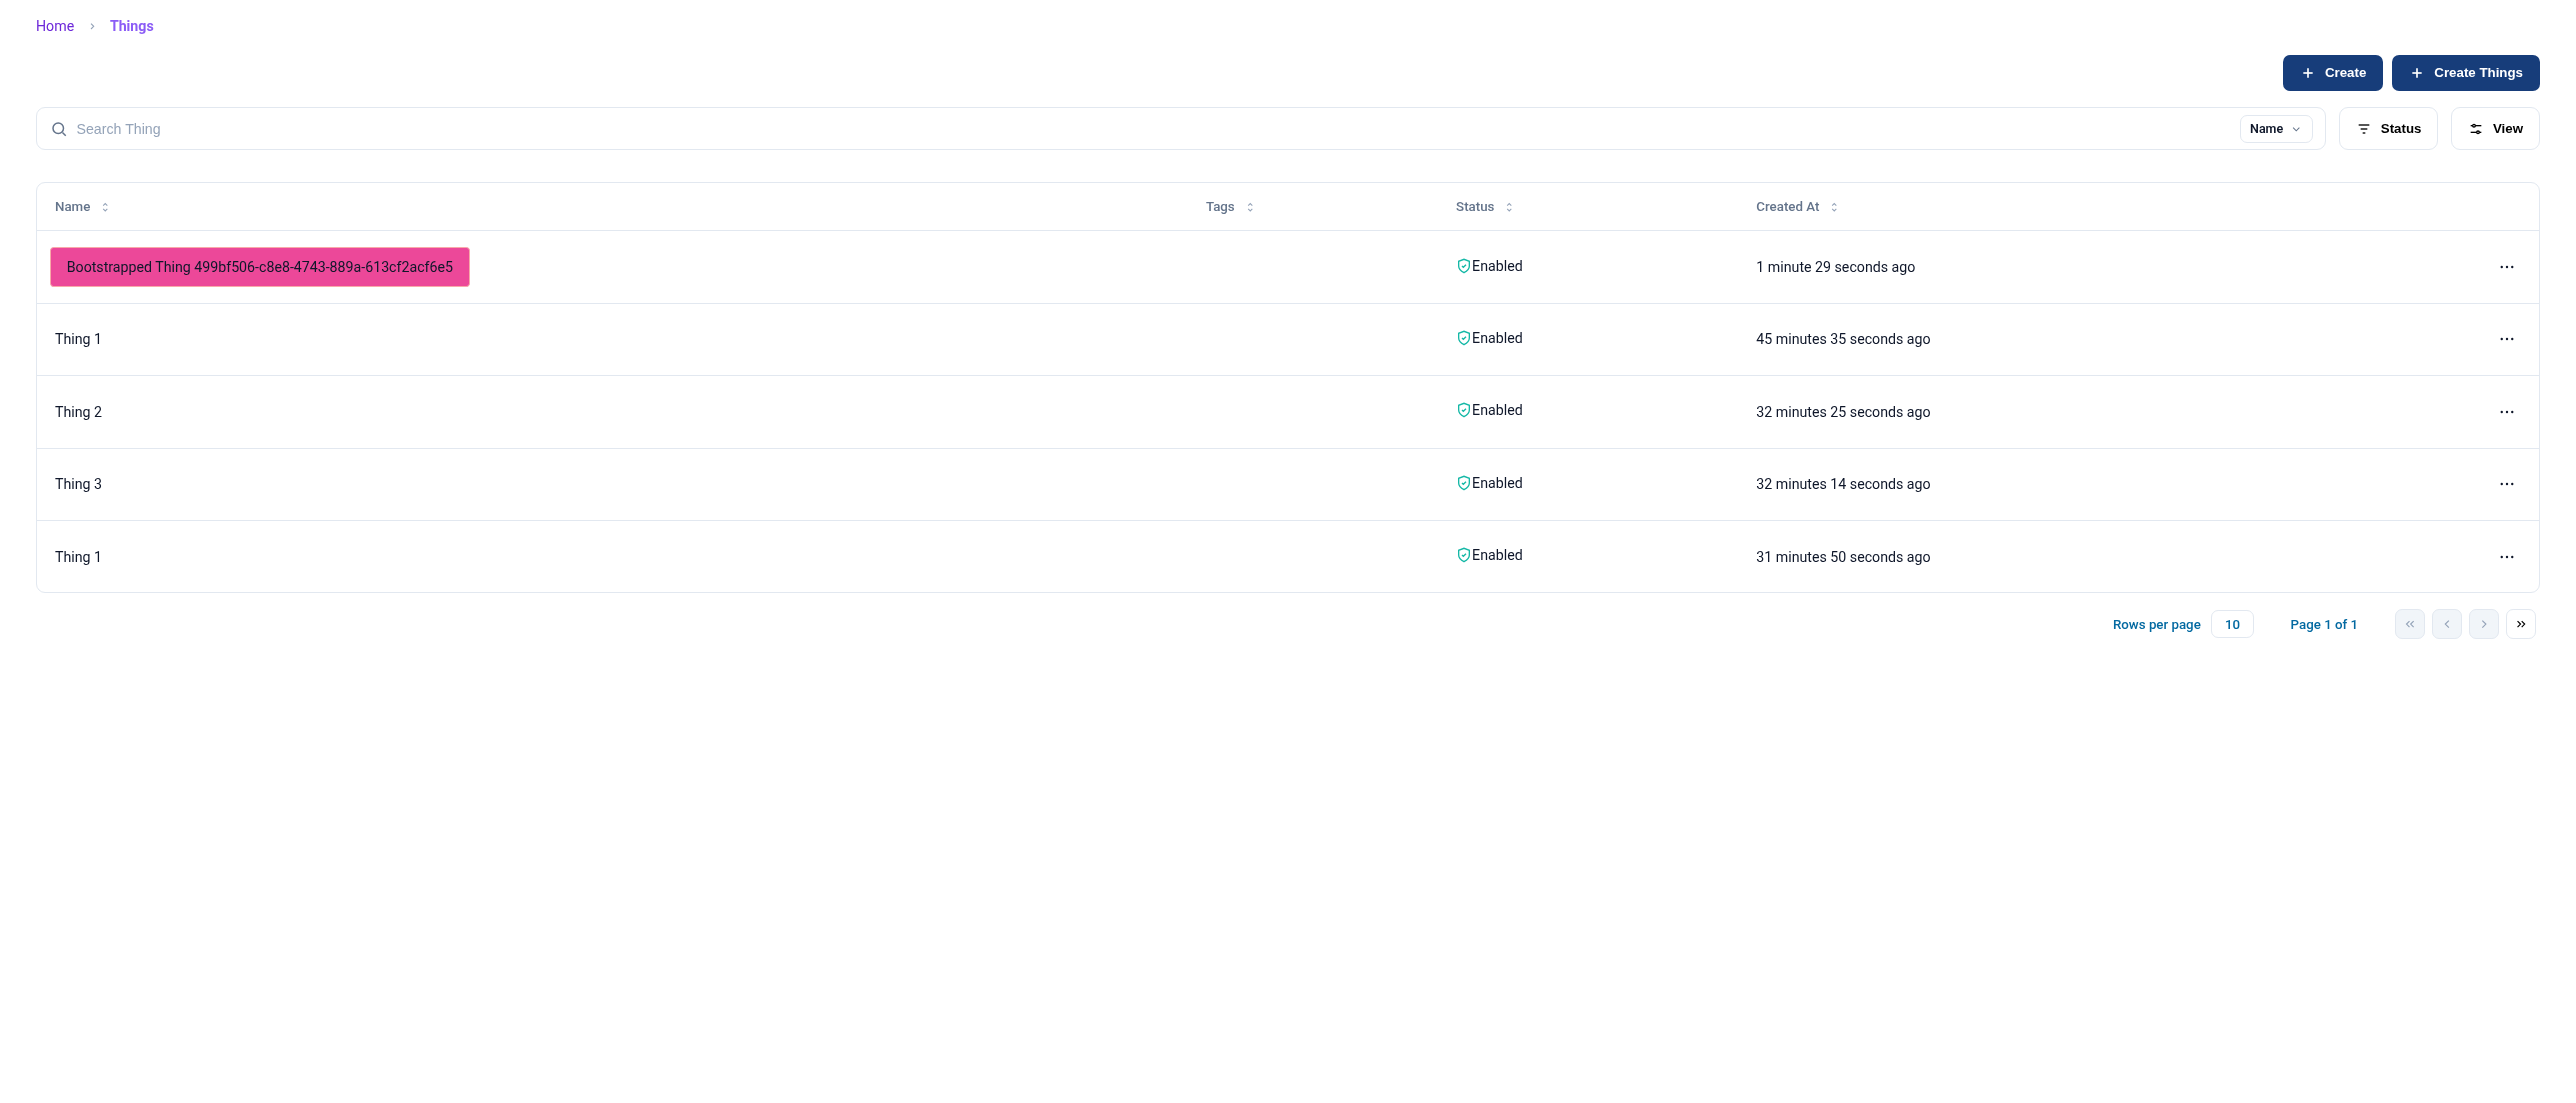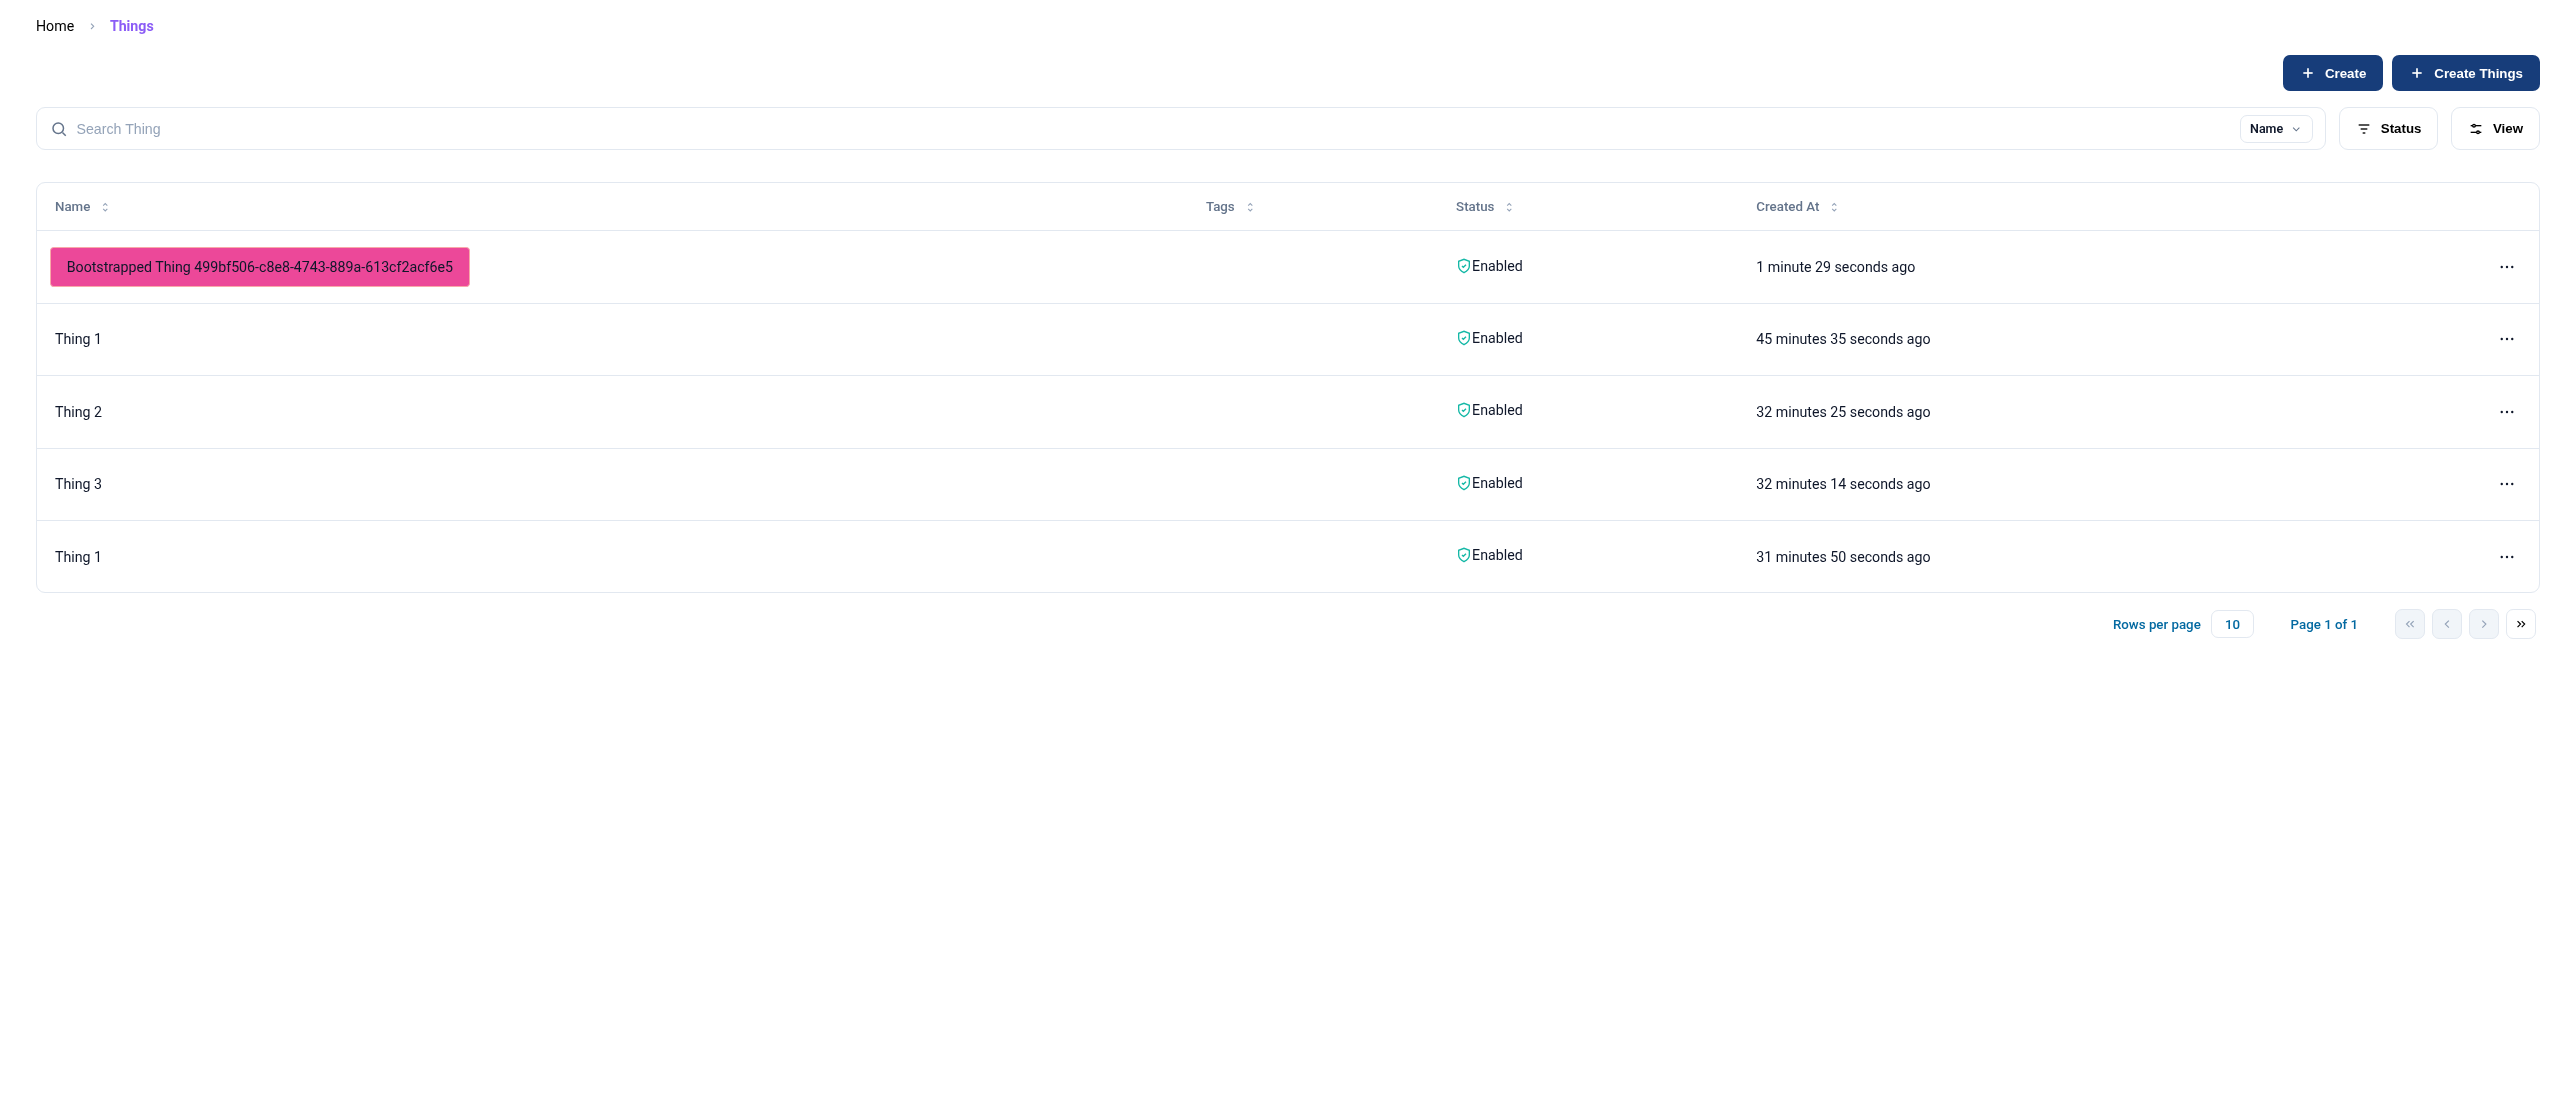--- a/index.html
+++ b/index.html
@@ -16,38 +16,38 @@
   .breadcrumb {
     display: flex;
     align-items: center;
     gap: 12.5px;
     font-size: 14.2px;
     color: #64748b;
     margin-bottom: 21.4px;
   }
   .breadcrumb a {
     text-decoration: none;
-    color: #000000;
+    color: #6d28d9;
   }
   .breadcrumb .current {
     font-weight: 700;
     color: #8b5cf6;
   }
   .breadcrumb .chevron {
     color: #94a3b8;
   }
   .header-actions {
     display: flex;
     justify-content: flex-end;
     gap: 9px;
     margin-bottom: 16px;
   }
   .btn {
     display: inline-flex;
-    align-items: center;
+    align-items: flex-start;
     gap: 9px;
     font-size: 13.3px;
     font-weight: 600;
     border-radius: 7.1px;
     padding: 9px 16px;
     cursor: pointer;
     border: 0.9px solid transparent;
   }
   .btn-primary {
     background: #173d7a;

